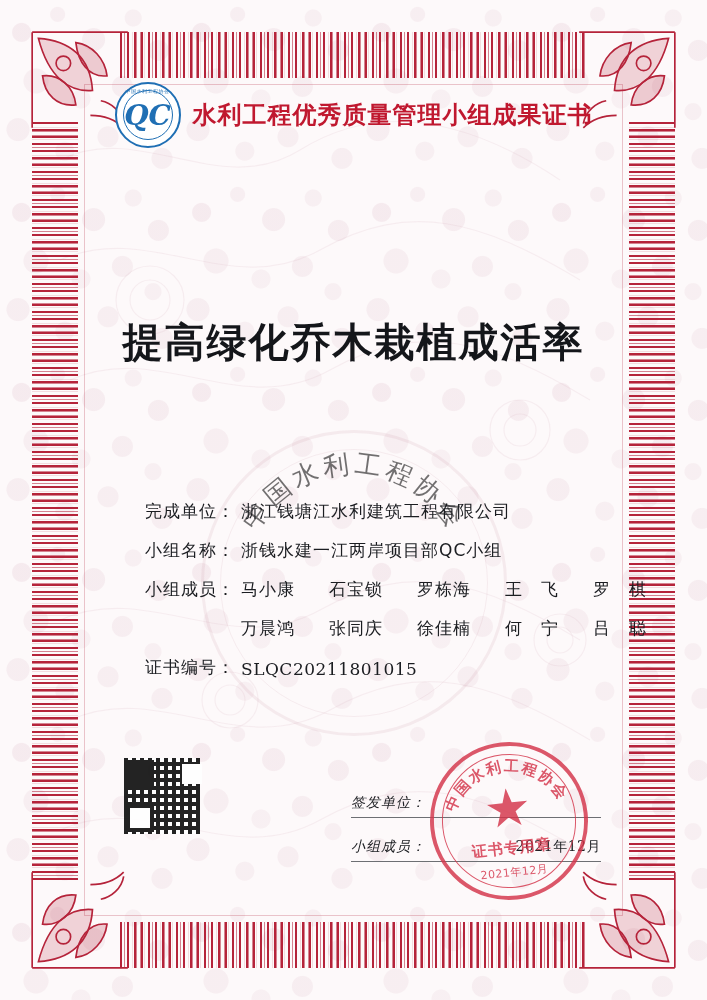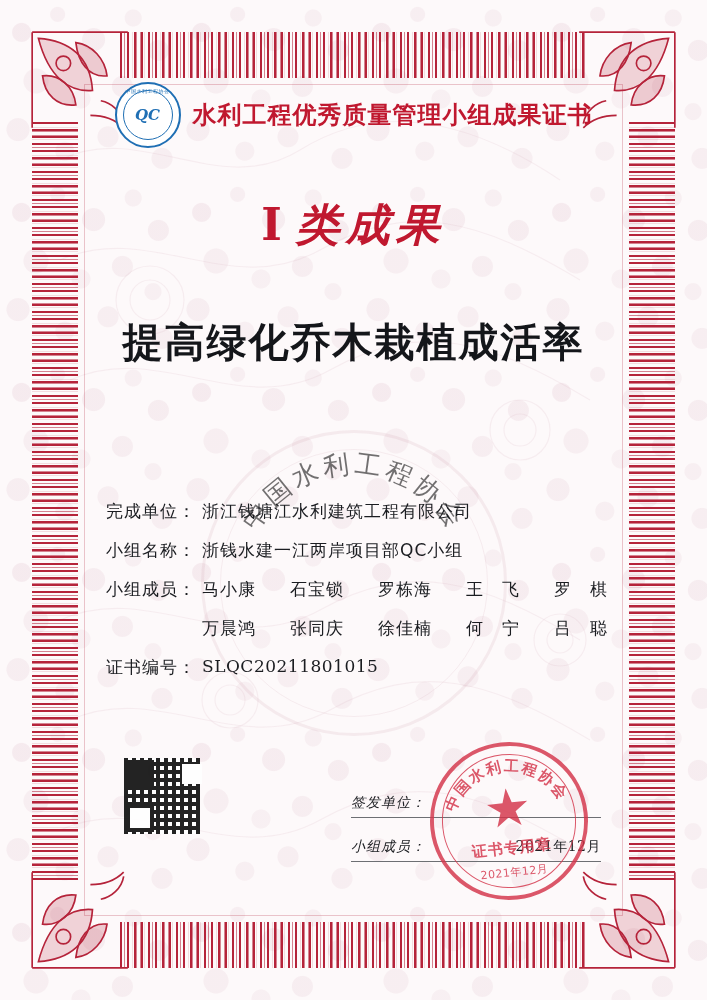--- a/index.html
+++ b/index.html
@@ -144,21 +144,21 @@
     border-radius: 50%;
     border: 1px solid #1f6fb4;
   }
   .logo-qc {
     position: absolute;
     inset: 0;
     display: flex;
     align-items: center;
     justify-content: center;
     color: #1f6fb4;
-    font-size: 15px;
+    font-size: 28px;
     font-style: italic;
     font-family: "DejaVu Serif", "Liberation Serif", serif;
     font-weight: bold;
   }
   .logo-ring-text {
     position: absolute;
     left: 0; right: 0;
     top: 4px;
     text-align: center;
     font-size: 5px;
@@ -203,22 +203,23 @@
   .fields {
     position: absolute;
     left: 106px;
     top: 500px;
     right: 106px;
     color: #1b1d21;
     font-size: 17px;
   }
   .field-row {
     display: flex;
-    align-items: flex-start;
+    align-items: flex-end;
     margin-bottom: 16px;
+    margin-left: 39px;
   }
   .field-label {
     width: 96px;
     flex: none;
     letter-spacing: 1px;
   }
   .field-value {
     letter-spacing: 1px;
   }
   .members-grid {
@@ -435,23 +436,20 @@
 
   <div class="header">
     <div class="logo">
       <div class="logo-inner"></div>
       <div class="logo-ring-text">中国水利工程协会</div>
       <div class="logo-qc">QC</div>
     </div>
     <div class="header-title">水利工程优秀质量管理小组成果证书</div>
   </div>
 
-  <div class="grade">
-    <span class="roman">I</span><span>类成果</span>
-  </div>
 
   <div class="project-title">提高绿化乔木栽植成活率</div>
 
   <div class="fields">
     <div class="field-row">
       <div class="field-label">完成单位：</div>
       <div class="field-value">浙江钱塘江水利建筑工程有限公司</div>
     </div>
     <div class="field-row">
       <div class="field-label">小组名称：</div>

